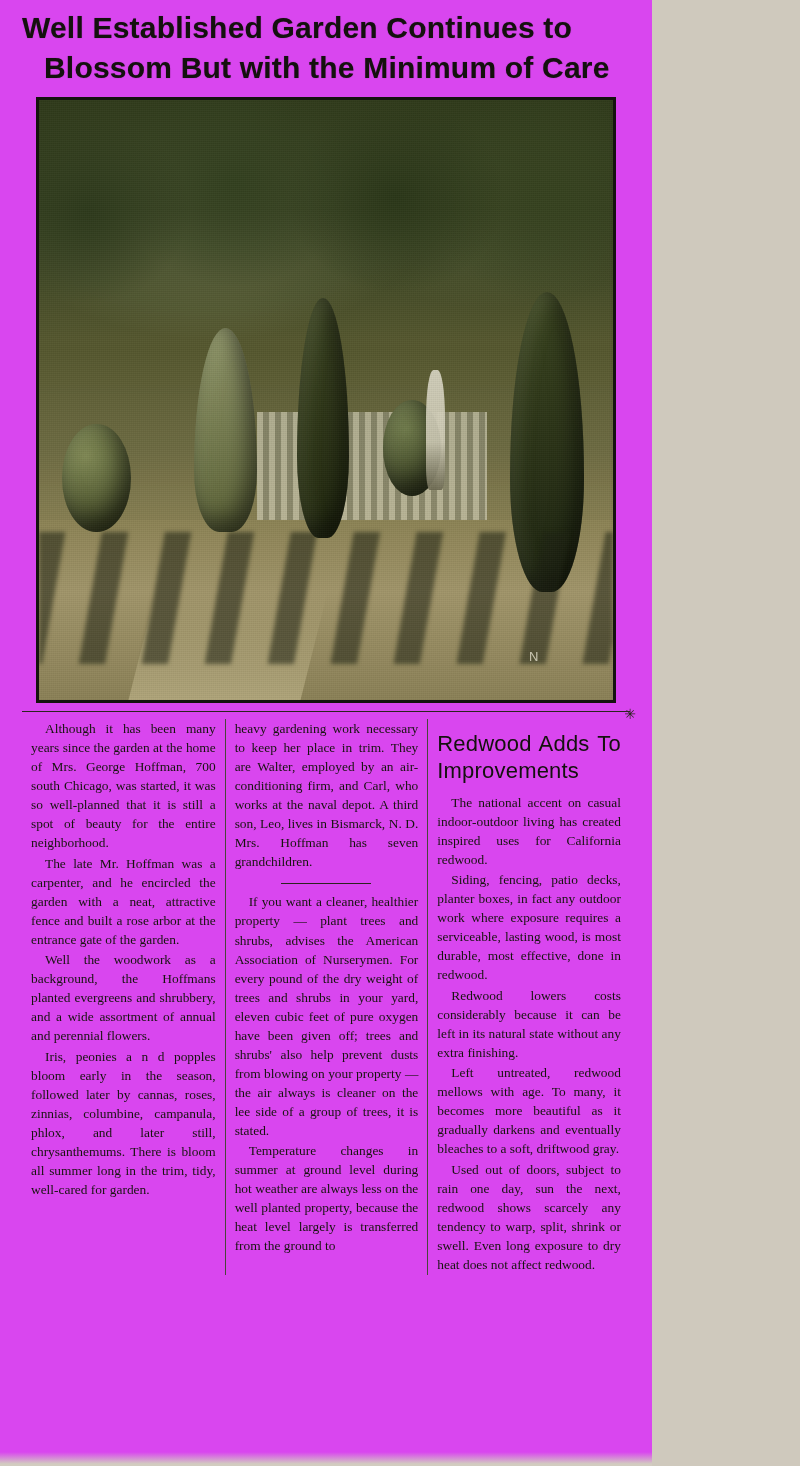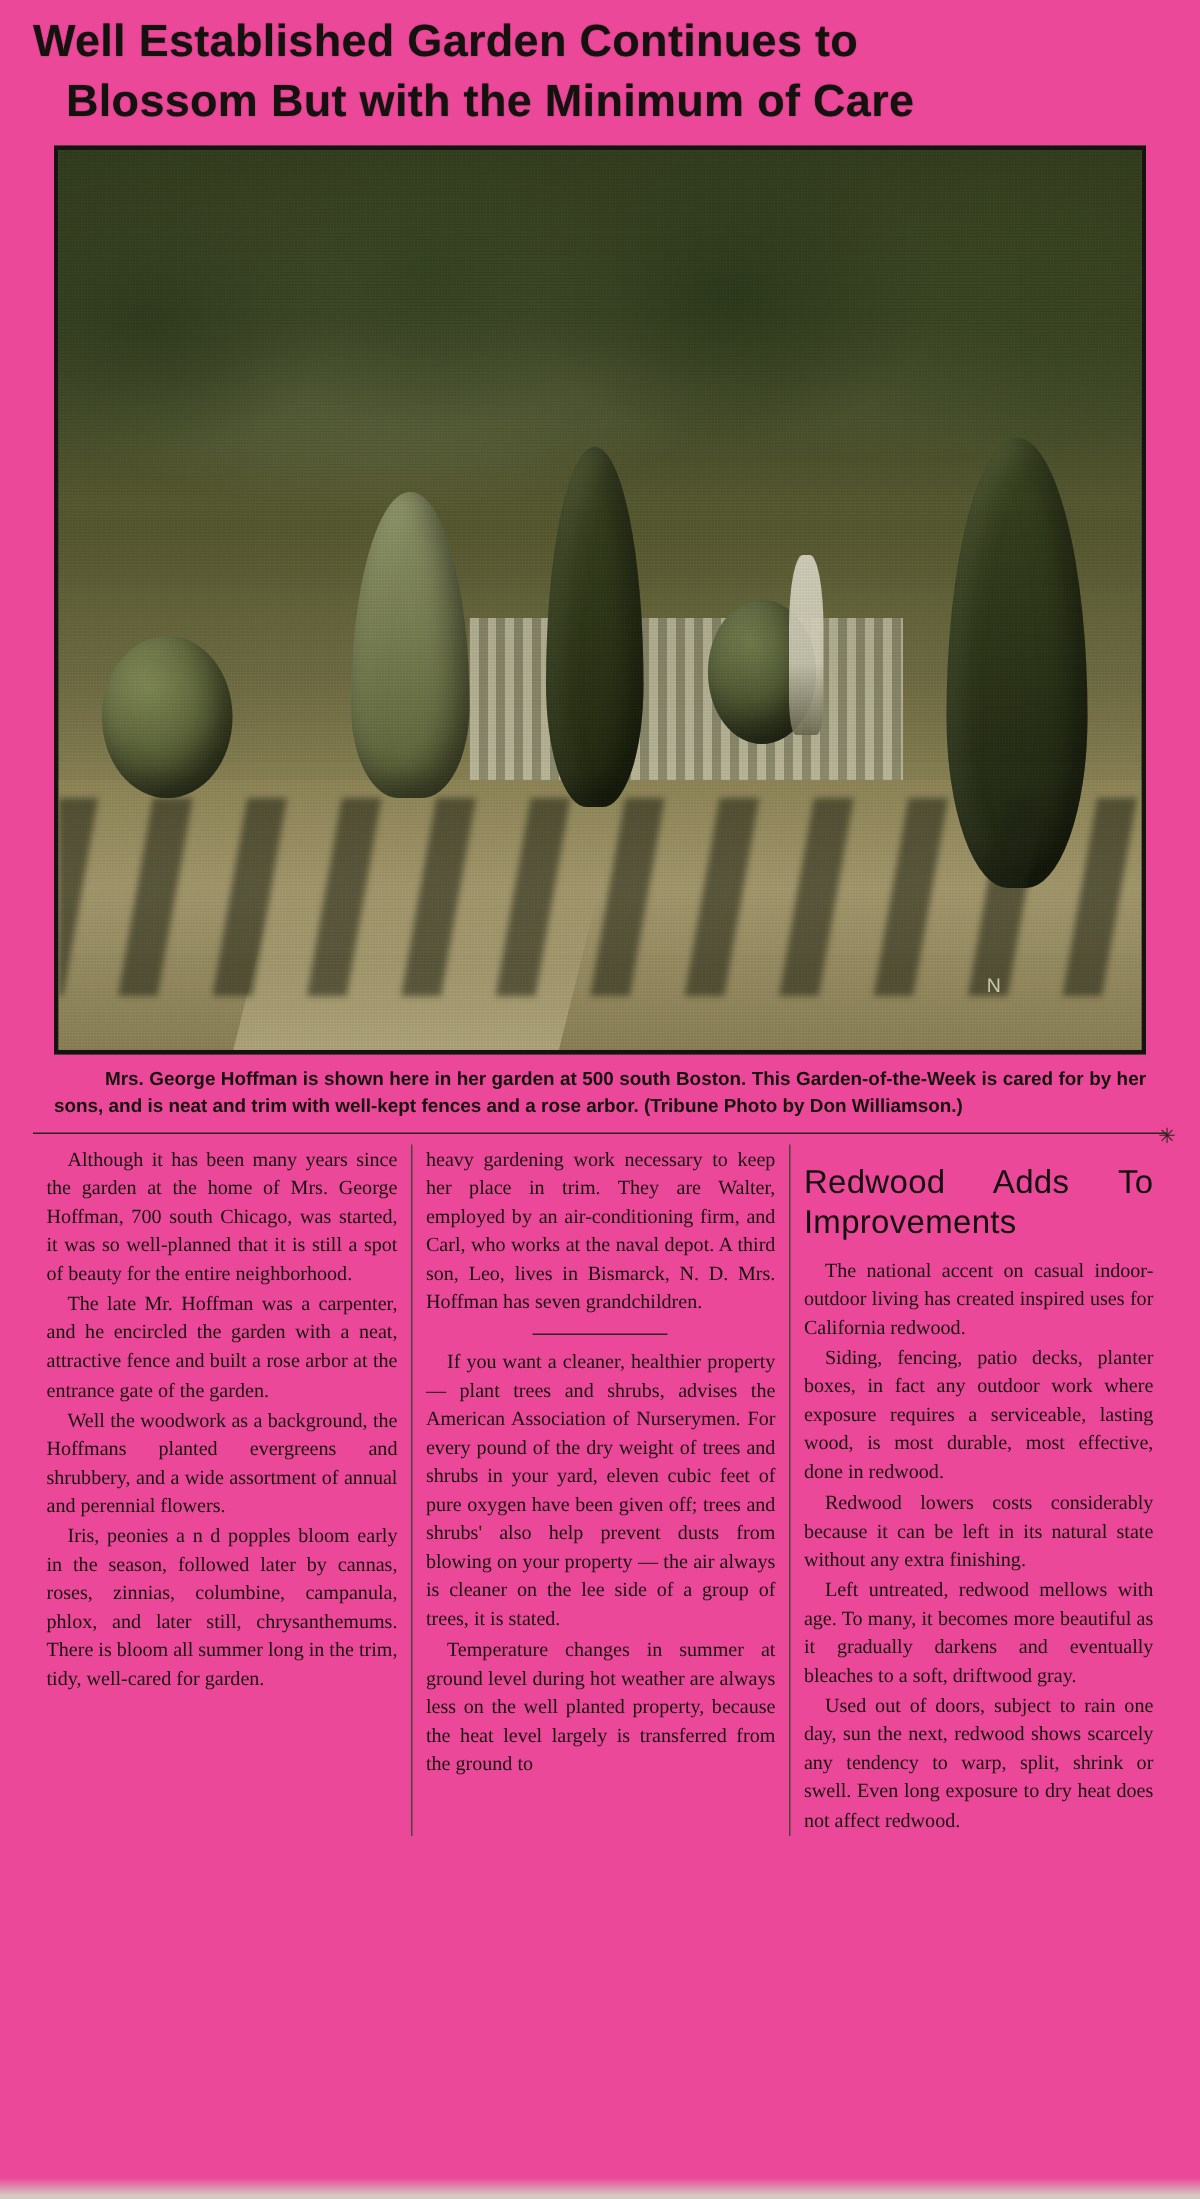--- a/index.html
+++ b/index.html
@@ -5,23 +5,23 @@
   html, body {
     margin: 0;
     padding: 0;
     background: #cfc9bd;
   }
   body {
     font-family: "Liberation Serif", serif;
   }
   .page {
     position: relative;
-    width: 800px;
+    width: 652px;
     height: 1466px;
-    background: #ec4899;
+    background: #d946ef;
     overflow: hidden;
   }
   
   .headline {
     padding: 8px 22px 0 22px;
     font-family: "Liberation Sans", sans-serif;
     font-weight: bold;
     font-size: 30px;
     line-height: 1.32;
     letter-spacing: 0.2px;
@@ -228,23 +228,20 @@
     <div class="shrub s-cone3"></div>
     <div class="shrub s-ball1"></div>
     <div class="shrub s-ball2"></div>
     <div class="figure"></div>
     <div class="path"></div>
     <div class="lawn-shadow"></div>
     <div class="grain"></div>
     <div class="photo-credit-mark">N</div>
   </div>
 
-  <div class="caption">
-    <span class="indent"></span><span>Mrs. George Hoffman is shown here in her garden at 500 south Boston. This Garden-of-the-Week is cared for by her sons, and is neat and trim with well-kept fences and a rose arbor. (Tribune Photo by Don Williamson.)</span>
-  </div>
 
   <div class="columns">
 
     <div class="col">
       <p>Although it has been many years since the garden at the home of Mrs. George Hoffman, 700 south Chicago, was started, it was so well-planned that it is still a spot of beauty for the entire neighborhood.</p>
       <p>The late Mr. Hoffman was a carpenter, and he encircled the garden with a neat, attractive fence and built a rose arbor at the entrance gate of the garden.</p>
       <p>Well the woodwork as a background, the Hoffmans planted evergreens and shrubbery, and a wide assortment of annual and perennial flowers.</p>
       <p>Iris, peonies a n d popples bloom early in the season, followed later by cannas, roses, zinnias, columbine, campanula, phlox, and later still, chrysanthemums. There is bloom all summer long in the trim, tidy, well-cared for garden.</p>
     </div>
 

